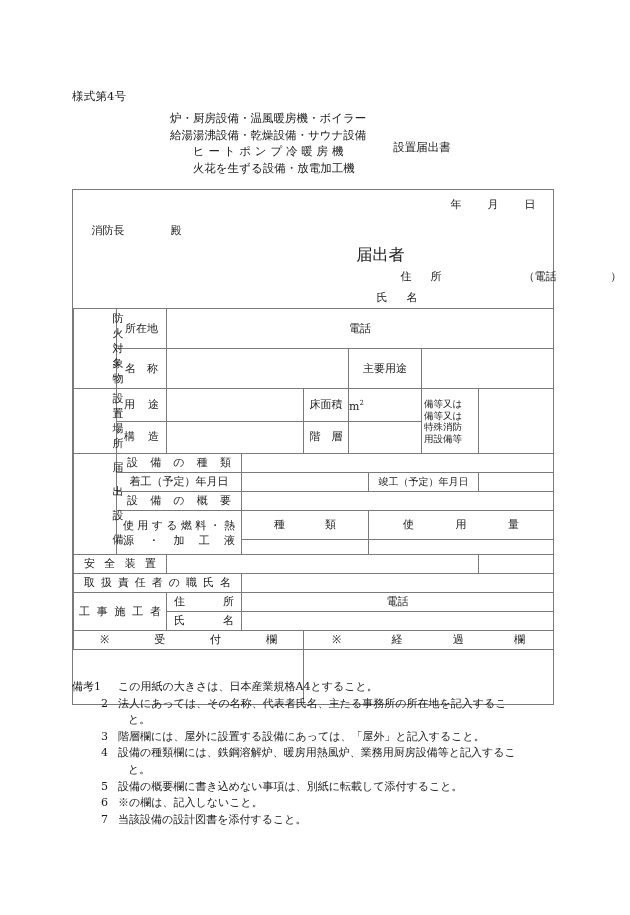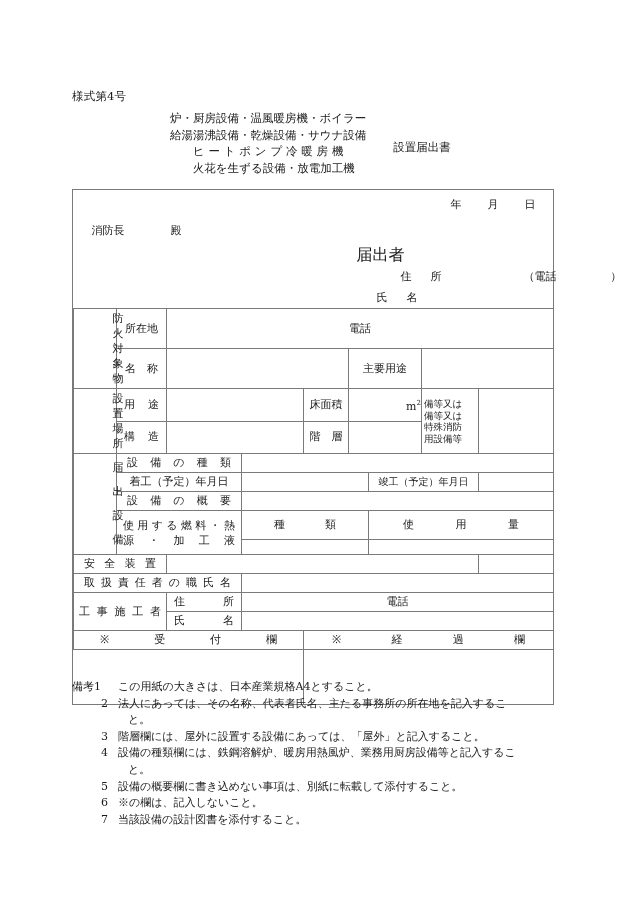--- a/index.html
+++ b/index.html
@@ -183,21 +183,21 @@
   .cell-tel {
     text-align: center;
     padding: 2px 0;
     padding-right: 10px;
   }
   .sup {
     font-size: 7px;
     vertical-align: super;
   }
   .area-unit {
-    text-align: right;
+    text-align: left;
     padding-right: 6px;
     font-size: 9px;
   }
   .tiny-stack {
     font-size: 9.5px;
     line-height: 11.5px;
     text-align: left;
     padding: 1px 2px;
     white-space: nowrap;
   }

